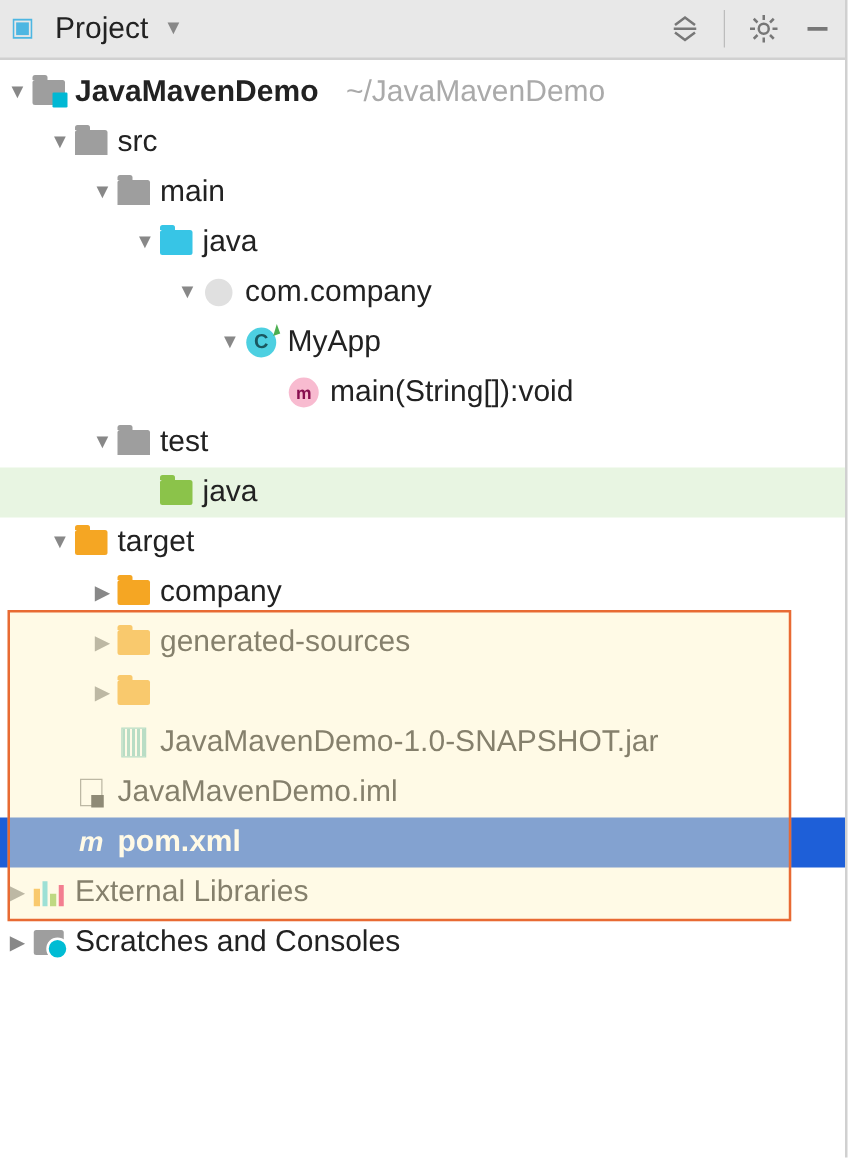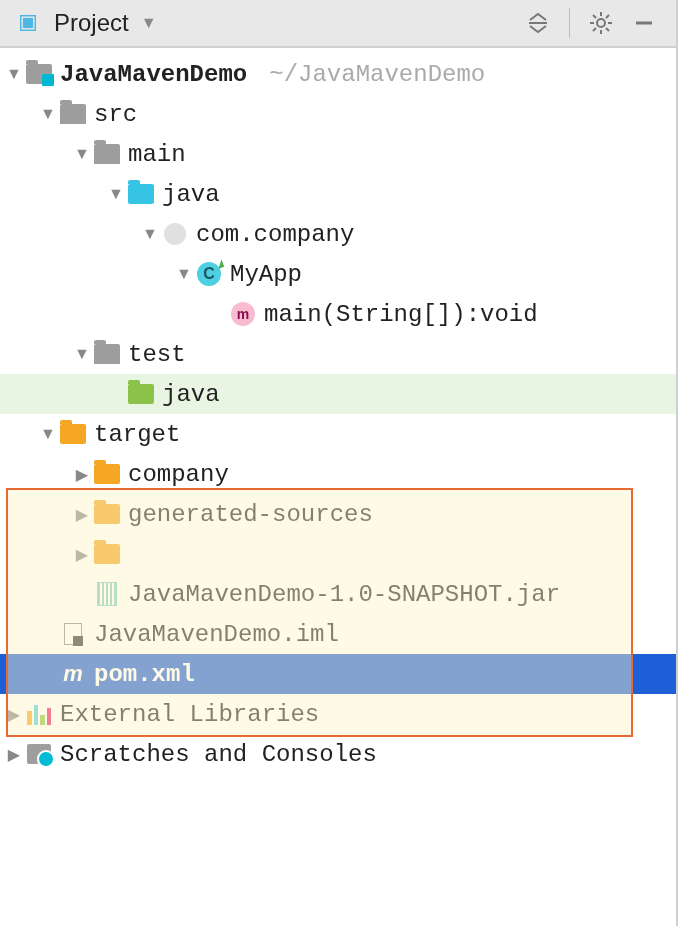--- a/index.html
+++ b/index.html
@@ -11,21 +11,21 @@
     background: #fff;
     overflow: hidden;
     border-right: 2px solid #d0d0d0;
   }
   .header {
     height: 48px;
     background: #e8e8e8;
     border-bottom: 2px solid #d0d0d0;
     display: flex;
     align-items: center;
-    padding: 0 20px;
+    padding: 0 10px;
     justify-content: center;
   }
   .project-icon {
     width: 22px; height: 22px;
     margin-right: 10px;
   }
   .header-title {
     font-size: 24px;
     color: #222;
     margin-right: 8px;
@@ -108,21 +108,21 @@
   .pom-icon { width:26px; height:26px; background:#fff; color:#1e5fd8; font-weight:bold; font-style:italic; font-size:22px; display:flex; align-items:center; justify-content:center; }
   .row.selected .pom-icon { background:transparent; color:#fff; }
   .lib-icon { width:24px; height:22px; display:flex; align-items:flex-end; gap:2px; }
   .lib-icon span { width:5px; display:block; }
   .lib-icon span:nth-child(1){ height:14px; background:#f5a623; }
   .lib-icon span:nth-child(2){ height:20px; background:#4dd0e1; }
   .lib-icon span:nth-child(3){ height:10px; background:#8bc34a; }
   .lib-icon span:nth-child(4){ height:17px; background:#e91e63; }
   .scratch-icon { width:24px; height:20px; background:#9e9e9e; position:relative; border-radius:2px; }
   .scratch-icon::after { content:""; position:absolute; bottom:-4px; right:-4px; width:14px; height:14px; background:#00bcd4; border-radius:50%; border:2px solid #fff; }
-  .label { color:#222;font-family:Liberation Mono, monospace; }
+  .label { color:#222; }
   .label.bold { font-weight: 600; }
   .label.light { color:#aaa; }
   .row.selected .label { color:#fff; }
   .highlight-box {
     position: absolute;
     border: 2px solid #e86a33;
     background: rgba(255, 245, 200, 0.45);
     pointer-events: none;
   }
   .ind { display:inline-block; }

